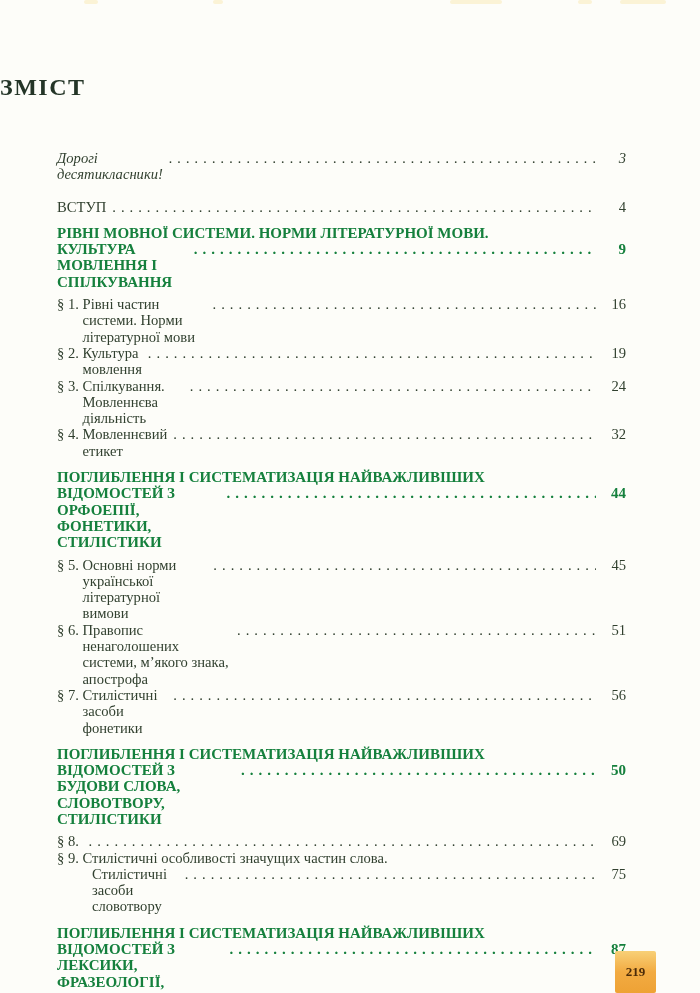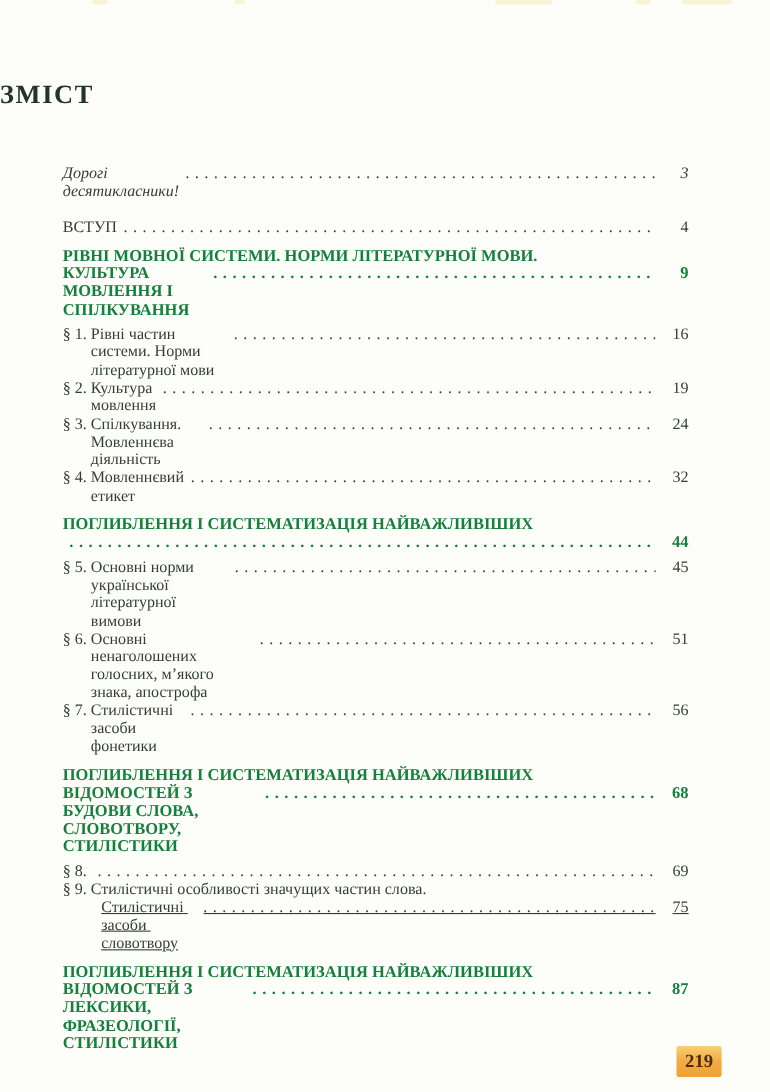--- a/index.html
+++ b/index.html
@@ -61,25 +61,25 @@
     margin-bottom: 6px;
   }
   .entry.opening { font-style: italic; margin-bottom: 2px; }
   .entry.vstup { font-weight: normal; margin-top: 16px; }
 
   .page-badge {
     position: absolute;
     right: 44px;
     top: 951px;
     width: 41px;
-    height: 28px;
+    height: 42px;
     background: linear-gradient(180deg, #f8d077 0%, #f2ab42 50%, #eea235 100%);
     color: #4c2c09;
     font-weight: bold;
-    font-size: 17px;
+    font-size: 13px;
     display: flex;
     align-items: center;
     justify-content: center;
     border-radius: 2px;
   }
 </style>
 </head>
 <body>
 
 <div class="scan-artifacts">
@@ -147,71 +147,72 @@
         <span class="txt">Мовленнєвий етикет</span>
         <span class="leader"></span>
         <span class="pg">32</span>
       </div>
     </div>
     <div class="entry heading">
       <div class="line">
         <span class="txt">ПОГЛИБЛЕННЯ І СИСТЕМАТИЗАЦІЯ НАЙВАЖЛИВІШИХ</span>
       </div>
       <div class="line" style="padding-left: 0px;">
+        <span class="txt">ВІДОМОСТЕЙ З ОРФОЕПІЇ, ФОНЕТИКИ, СТИЛІСТИКИ</span>
         <span class="leader"></span>
         <span class="pg">44</span>
       </div>
     </div>
     <div class="entry ">
       <div class="line">
         <span class="prefix">§ 5. </span>
         <span class="txt">Основні норми української літературної вимови</span>
         <span class="leader"></span>
         <span class="pg">45</span>
       </div>
     </div>
     <div class="entry ">
       <div class="line">
         <span class="prefix">§ 6. </span>
-        <span class="txt">Основні ненаголошених голосних, м’якого знака, апострофа</span>
+        <span class="txt">Правопис ненаголошених системи, м’якого знака, апострофа</span>
         <span class="leader"></span>
         <span class="pg">51</span>
       </div>
     </div>
     <div class="entry ">
       <div class="line">
         <span class="prefix">§ 7. </span>
         <span class="txt">Стилістичні засоби фонетики</span>
         <span class="leader"></span>
         <span class="pg">56</span>
       </div>
     </div>
     <div class="entry heading">
       <div class="line">
         <span class="txt">ПОГЛИБЛЕННЯ І СИСТЕМАТИЗАЦІЯ НАЙВАЖЛИВІШИХ</span>
       </div>
       <div class="line" style="padding-left: 0px;">
         <span class="txt">ВІДОМОСТЕЙ З БУДОВИ СЛОВА, СЛОВОТВОРУ, СТИЛІСТИКИ</span>
         <span class="leader"></span>
-        <span class="pg">68</span>
+        <span class="pg">50</span>
       </div>
     </div>
     <div class="entry ">
       <div class="line">
         <span class="prefix">§ 8. </span>
         <span class="leader"></span>
         <span class="pg">69</span>
       </div>
     </div>
     <div class="entry ">
       <div class="line">
         <span class="prefix">§ 9. </span>
         <span class="txt">Стилістичні особливості значущих частин слова.</span>
       </div>
-      <div class="line" style="padding-left: 35px; text-decoration: underline;">
+      <div class="line" style="padding-left: 35px;">
         <span class="txt">Стилістичні засоби словотвору</span>
         <span class="leader"></span>
         <span class="pg">75</span>
       </div>
     </div>
     <div class="entry heading">
       <div class="line">
         <span class="txt">ПОГЛИБЛЕННЯ І СИСТЕМАТИЗАЦІЯ НАЙВАЖЛИВІШИХ</span>
       </div>
       <div class="line" style="padding-left: 0px;">

